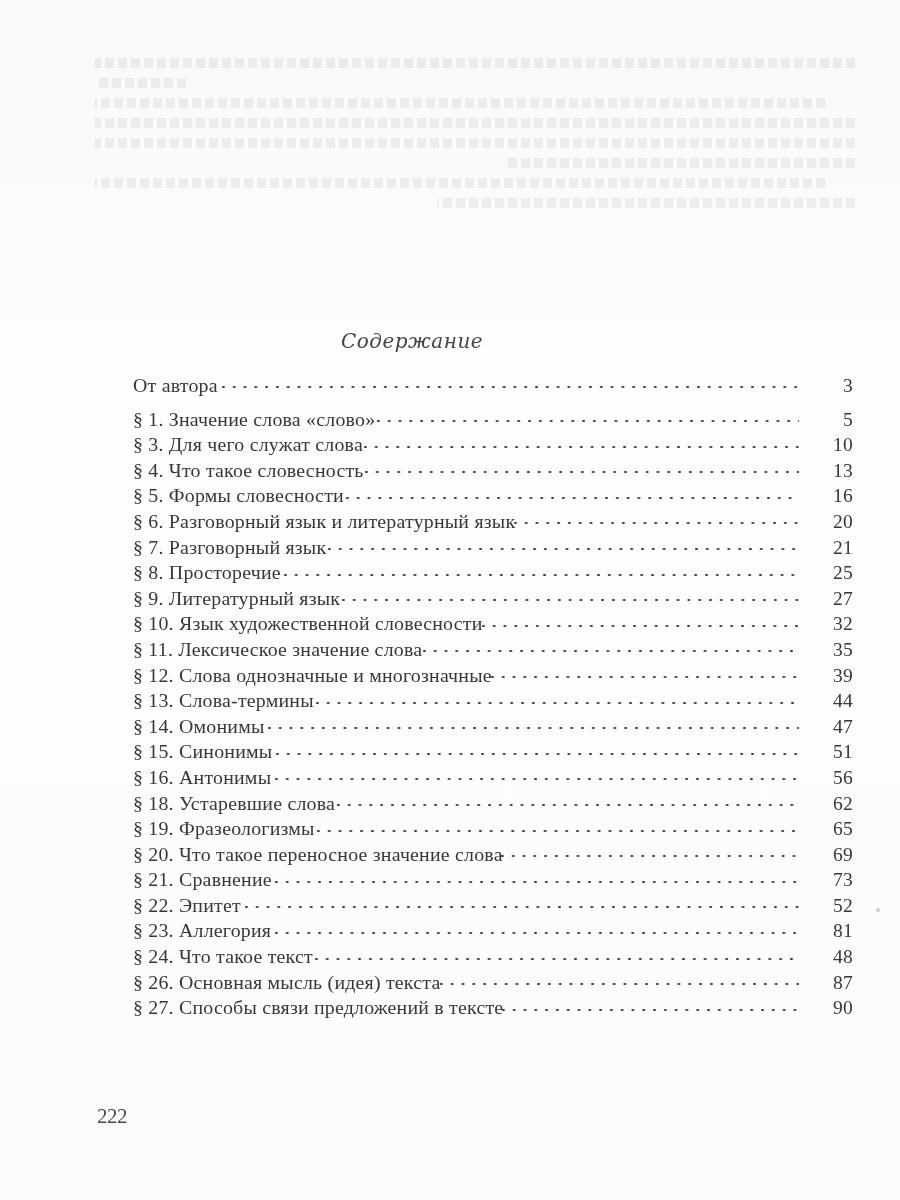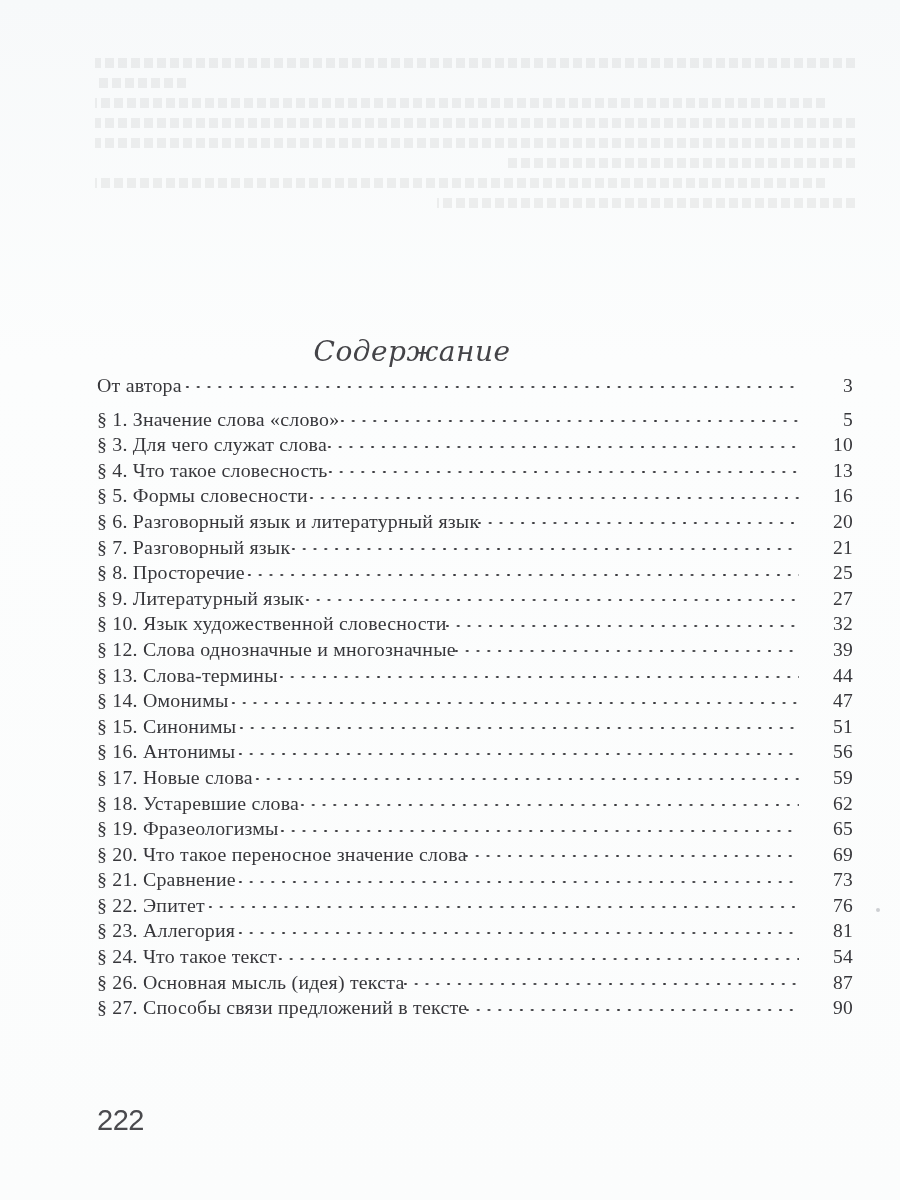--- a/index.html
+++ b/index.html
@@ -44,40 +44,41 @@
       height: 10px;
     }
     .title {
       position: absolute;
       left: 0;
       width: 824px;
       top: 316px;
       text-align: center;
       font-family: "DejaVu Serif", serif;
       font-style: italic;
-      font-size: 28px;
+      font-size: 20px;
       letter-spacing: 0.5px;
       color: #444448;
       font-weight: normal;
     }
     .toc {
       position: absolute;
       left: 97px;
       width: 756px;
       top: 372px;
     }
     .row {
       display: flex;
       align-items: baseline;
       height: 25.6px;
       font-family: "Liberation Serif", serif;
       font-size: 19.5px;
       letter-spacing: 0.2px;
       color: #37373b;
       white-space: nowrap;
+      margin-left: 36px;
     }
     .row.first {
       margin-bottom: 8.5px;
     }
     .row .label {
       flex: 0 0 auto;
       transform: scaleX(1.02);
       transform-origin: left;
     }
     .row .leader {
@@ -91,22 +92,22 @@
       background-position: left 13px;
     }
     .row .num {
       flex: 0 0 48px;
       text-align: right;
     }
     .folio {
       position: absolute;
       left: 97px;
       top: 1104px;
-      font-family: Liberation Sans, sans-serif;
-      font-size: 29px;
+      font-family: Liberation Serif, serif;
+      font-size: 21px;
       color: #4a4a4e;
       letter-spacing: -0.5px;
     }
     .speck {
       position: absolute;
       width: 4px; height: 4px;
       border-radius: 50%;
       background: #b9bcc0;
       opacity: 0.7;
     }
@@ -174,20 +175,25 @@
         <span class="label">§ 9. Литературный язык</span>
         <span class="leader"></span>
         <span class="num">27</span>
       </div>
       <div class="row">
         <span class="label">§ 10. Язык художественной словесности</span>
         <span class="leader"></span>
         <span class="num">32</span>
       </div>
       <div class="row">
+        <span class="label">§ 11. Лексическое значение слова</span>
+        <span class="leader"></span>
+        <span class="num">35</span>
+      </div>
+      <div class="row">
         <span class="label">§ 12. Слова однозначные и многозначные</span>
         <span class="leader"></span>
         <span class="num">39</span>
       </div>
       <div class="row">
         <span class="label">§ 13. Слова-термины</span>
         <span class="leader"></span>
         <span class="num">44</span>
       </div>
       <div class="row">
@@ -199,25 +205,20 @@
         <span class="label">§ 15. Синонимы</span>
         <span class="leader"></span>
         <span class="num">51</span>
       </div>
       <div class="row">
         <span class="label">§ 16. Антонимы</span>
         <span class="leader"></span>
         <span class="num">56</span>
       </div>
       <div class="row">
-        <span class="label">§ 17. Новые слова</span>
-        <span class="leader"></span>
-        <span class="num">59</span>
-      </div>
-      <div class="row">
         <span class="label">§ 18. Устаревшие слова</span>
         <span class="leader"></span>
         <span class="num">62</span>
       </div>
       <div class="row">
         <span class="label">§ 19. Фразеологизмы</span>
         <span class="leader"></span>
         <span class="num">65</span>
       </div>
       <div class="row">
@@ -226,31 +227,31 @@
         <span class="num">69</span>
       </div>
       <div class="row">
         <span class="label">§ 21. Сравнение</span>
         <span class="leader"></span>
         <span class="num">73</span>
       </div>
       <div class="row">
         <span class="label">§ 22. Эпитет</span>
         <span class="leader"></span>
-        <span class="num">76</span>
+        <span class="num">52</span>
       </div>
       <div class="row">
         <span class="label">§ 23. Аллегория</span>
         <span class="leader"></span>
         <span class="num">81</span>
       </div>
       <div class="row">
         <span class="label">§ 24. Что такое текст</span>
         <span class="leader"></span>
-        <span class="num">54</span>
+        <span class="num">48</span>
       </div>
       <div class="row">
         <span class="label">§ 26. Основная мысль (идея) текста</span>
         <span class="leader"></span>
         <span class="num">87</span>
       </div>
       <div class="row">
         <span class="label">§ 27. Способы связи предложений в тексте</span>
         <span class="leader"></span>
         <span class="num">90</span>

